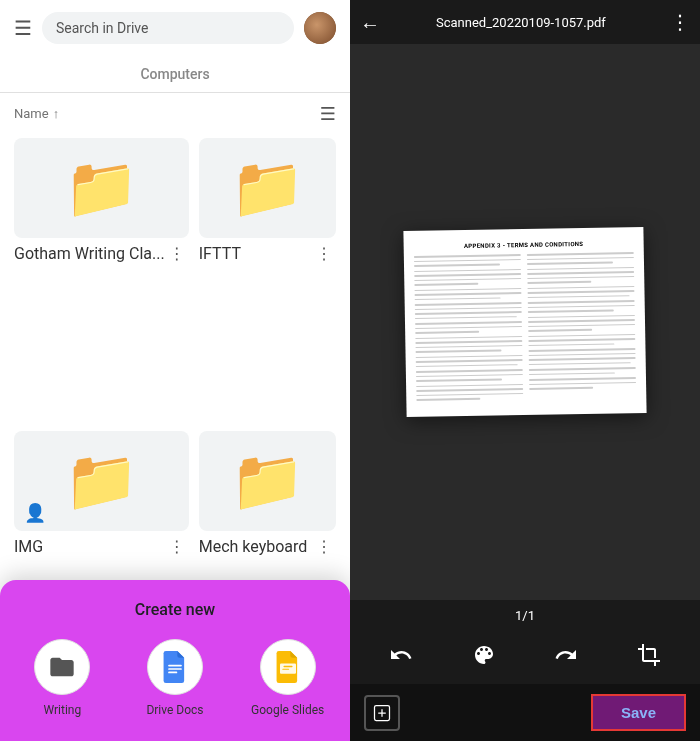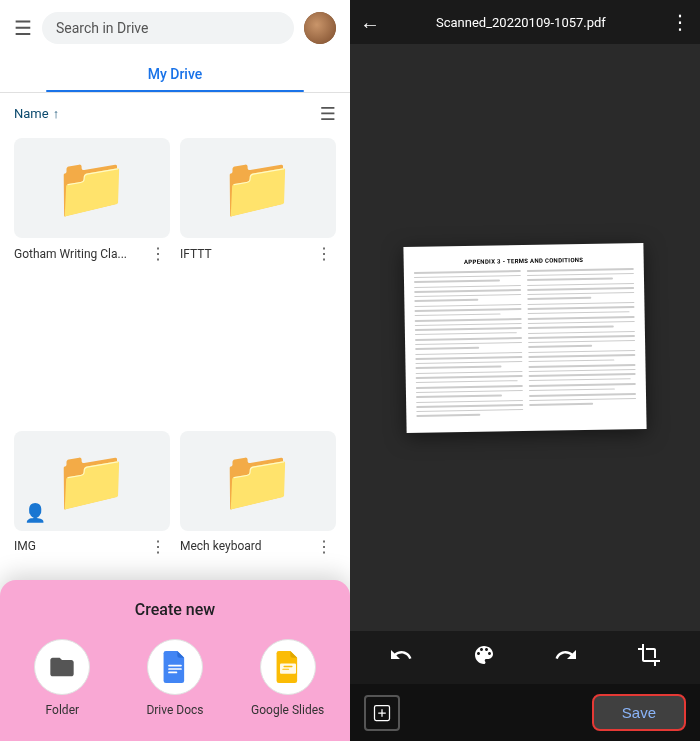--- a/index.html
+++ b/index.html
@@ -93,21 +93,21 @@
 
     
     .file-list-header {
       display: flex;
       align-items: center;
       justify-content: space-between;
       padding: 10px 14px 6px;
     }
     .file-list-header-label {
       font-size: 13px;
-      color: #0c4a6e;
+      color: #737373;
       display: flex;
       align-items: center;
       gap: 4px;
     }
     .list-icon {
       font-size: 18px;
       color: #555;
     }
 
     
@@ -141,21 +141,21 @@
       line-height: 1;
     }
     .file-name-row {
       display: flex;
       align-items: center;
       justify-content: space-between;
       width: 100%;
       padding: 4px 0 0;
     }
     .file-name {
-      font-size: 12px;
+      font-size: 16px;
       color: #333;
       flex: 1;
       white-space: nowrap;
       overflow: hidden;
       text-overflow: ellipsis;
     }
     .more-icon {
       font-size: 16px;
       color: #555;
       padding: 2px 4px;
@@ -168,21 +168,21 @@
       font-size: 18px;
       color: #aaa;
     }
 
     
     .bottom-sheet-overlay {
       position: absolute;
       bottom: 0;
       left: 0;
       right: 0;
-      background: #f9a8d4;
+      background: #d946ef;
       border-radius: 16px 16px 0 0;
       padding: 20px 14px 24px;
       box-shadow: 0 -4px 24px rgba(0,0,0,0.18);
       z-index: 10;
     }
     .bottom-sheet-title {
       font-size: 16px;
       font-weight: 500;
       color: #202124;
       text-align: center;
@@ -350,27 +350,27 @@
       border: 2px solid #555;
       border-radius: 4px;
       display: flex;
       align-items: center;
       justify-content: center;
       color: #fff;
       font-size: 18px;
       cursor: pointer;
     }
     .pdf-save-btn {
-      background: #404040;
+      background: #701a75;
       color: #8ab4f8;
       border: 2.5px solid #e53935;
-      border-radius: 8px;
+      border-radius: 0;
       padding: 8px 28px;
       font-size: 15px;
-      font-weight: 400;
+      font-weight: 700;
       cursor: pointer;
     }
 
     .bottom-home-bar {
       height: 20px;
       background: #fff;
       display: flex;
       align-items: center;
       justify-content: center;
     }
@@ -393,22 +393,22 @@
     <span class="menu-icon">☰</span>
     <div class="search-bar">
       <span>Search in Drive</span>
     </div>
     <div class="avatar">
       <div class="avatar-img"></div>
     </div>
   </div>
 
   <div class="drive-tabs">
-    <div class="tab active">
-      <span>My Drive</span>
+    <div class="tab">
+      <span>Computers</span>
     </div>
   </div>
 
   <div class="file-list-header">
     <div class="file-list-header-label">
       <span>Name</span>
       <span>↑</span>
     </div>
     <span class="list-icon">☰</span>
   </div>
@@ -460,21 +460,21 @@
   <div class="bottom-sheet-overlay">
     <div class="bottom-sheet-title">Create new</div>
     <div class="create-options">
 
       <div class="create-option">
         <div class="create-option-icon">
           <svg width="28" height="28" viewBox="0 0 24 24" fill="none">
             <path d="M10 4H4c-1.1 0-2 .9-2 2v12c0 1.1.9 2 2 2h16c1.1 0 2-.9 2-2V8c0-1.1-.9-2-2-2h-8l-2-2z" fill="#555"></path>
           </svg>
         </div>
-        <span class="create-option-label">Folder</span>
+        <span class="create-option-label">Writing</span>
       </div>
 
 
 
       <div class="create-option">
         <div class="create-option-icon">
           <svg width="28" height="32" viewBox="0 0 24 28" fill="none">
             <path d="M4 0h10l6 6v20a2 2 0 01-2 2H4a2 2 0 01-2-2V2a2 2 0 012-2z" fill="#4285f4"></path>
             <path d="M14 0l6 6h-4a2 2 0 01-2-2V0z" fill="#2a6dd9"></path>
             <rect x="6" y="12" width="12" height="1.5" rx="0.75" fill="white"></rect>
@@ -617,20 +617,23 @@
               <div class="pdf-line full"></div>
               <div class="pdf-line full"></div>
               <div class="pdf-line short"></div>
             </div>
           </div>
         </div>
       </div>
     </div>
   </div>
 
+  <div class="pdf-pagination">
+    <span class="pdf-page-num">1/1</span>
+  </div>
 
   <div class="pdf-toolbar">
     <span class="pdf-tool-btn">
       <svg width="24" height="24" viewBox="0 0 24 24" fill="white">
           <path d="M12.5 8c-2.65 0-5.05.99-6.9 2.6L2 7v9h9l-3.62-3.62c1.39-1.16 3.16-1.88 5.12-1.88 3.54 0 6.55 2.31 7.6 5.5l2.37-.78C21.08 11.03 17.15 8 12.5 8z"></path>
         </svg>
     </span>
     <span class="pdf-tool-btn">
       <svg width="24" height="24" viewBox="0 0 24 24" fill="white">
           <path d="M12 3c-4.97 0-9 4.03-9 9s4.03 9 9 9c.83 0 1.5-.67 1.5-1.5 0-.39-.15-.74-.39-1.01-.23-.26-.38-.61-.38-.99 0-.83.67-1.5 1.5-1.5H16c2.76 0 5-2.24 5-5 0-4.42-4.03-8-9-8zm-5.5 9c-.83 0-1.5-.67-1.5-1.5S5.67 9 6.5 9 8 9.67 8 10.5 7.33 12 6.5 12zm3-4C8.67 8 8 7.33 8 6.5S8.67 5 9.5 5s1.5.67 1.5 1.5S10.33 8 9.5 8zm5 0c-.83 0-1.5-.67-1.5-1.5S13.67 5 14.5 5s1.5.67 1.5 1.5S15.33 8 14.5 8zm3 4c-.83 0-1.5-.67-1.5-1.5S16.67 9 17.5 9s1.5.67 1.5 1.5-.67 1.5-1.5 1.5z"></path>

